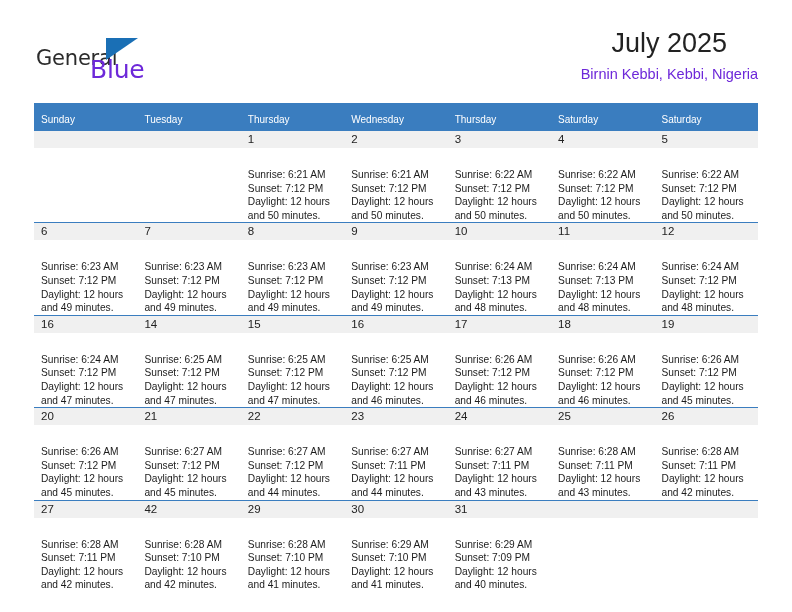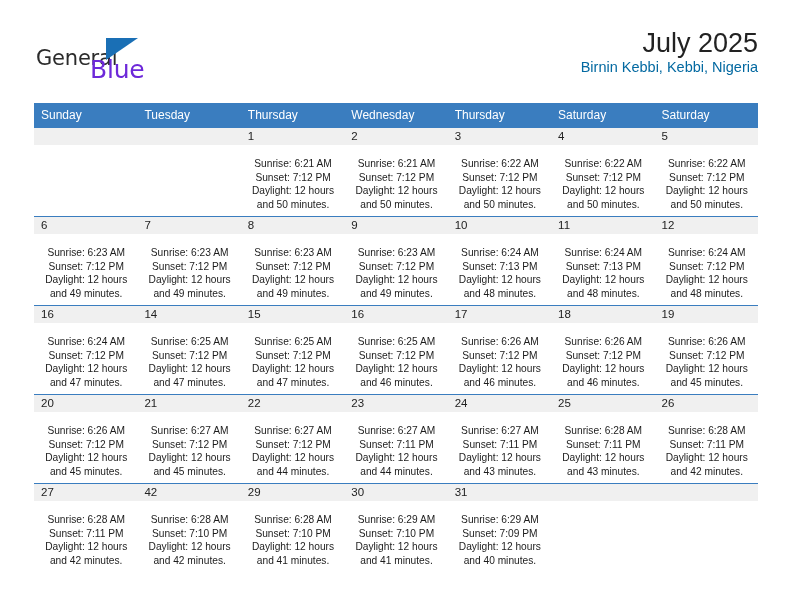--- a/index.html
+++ b/index.html
@@ -65,54 +65,54 @@
     width: 0;
     height: 0;
     border-top: 22px solid #1a6fb5;
     border-right: 32px solid transparent;
   }
 
   .title-block {
     position: absolute;
     right: 34px;
     top: 28px;
-    text-align: right;
+    text-align: center;
   }
   .cal-title {
     font-size: 27px;
     color: #222222;
     line-height: 1.12;
     font-weight: 400;
     white-space: nowrap;
   }
   .cal-subtitle {
     font-size: 14.5px;
-    color: #0369a1;
-    margin-top: 2px;
+    color: #6d28d9;
+    margin-top: 9px;
     line-height: 1.1;
     font-weight: 400;
     white-space: nowrap;
   }
 
   
   .calendar {
     position: absolute;
     left: 34px;
     top: 103px;
     width: 724px;
     border-collapse: collapse;
     table-layout: fixed;
   }
   .calendar th {
     background: #3a7dbf;
     color: #ffffff;
-    font-size: 12px;
+    font-size: 10px;
     font-weight: 400;
     text-align: left;
-    padding: 5px 0 5px 7px;
+    padding: 11px 0 5px 7px;
     height: 19px;
     box-sizing: border-box;
     border: none;
   }
   .calendar td {
     vertical-align: top;
     padding: 0;
     border-top: 1px solid #3a7dbf;
     height: 89px;
     box-sizing: border-box;
@@ -124,25 +124,24 @@
   .daynum-band {
     background: #f0f0f0;
     height: 17px;
     padding: 1px 0 1px 7px;
     font-size: 11.5px;
     color: #222222;
     line-height: 15px;
     box-sizing: border-box;
   }
   .cell-body {
-    padding: 12px 6px 0 7px;
+    padding: 20px 6px 0 7px;
     font-size: 10.2px;
     line-height: 13.6px;
     color: #1c1c1c;
-    text-align: center;
   }
   .cell-body div {
     white-space: nowrap;
   }
   .cell-empty .daynum-band {
     background: #f0f0f0;
   }
 </style>
 </head>
 <body>

